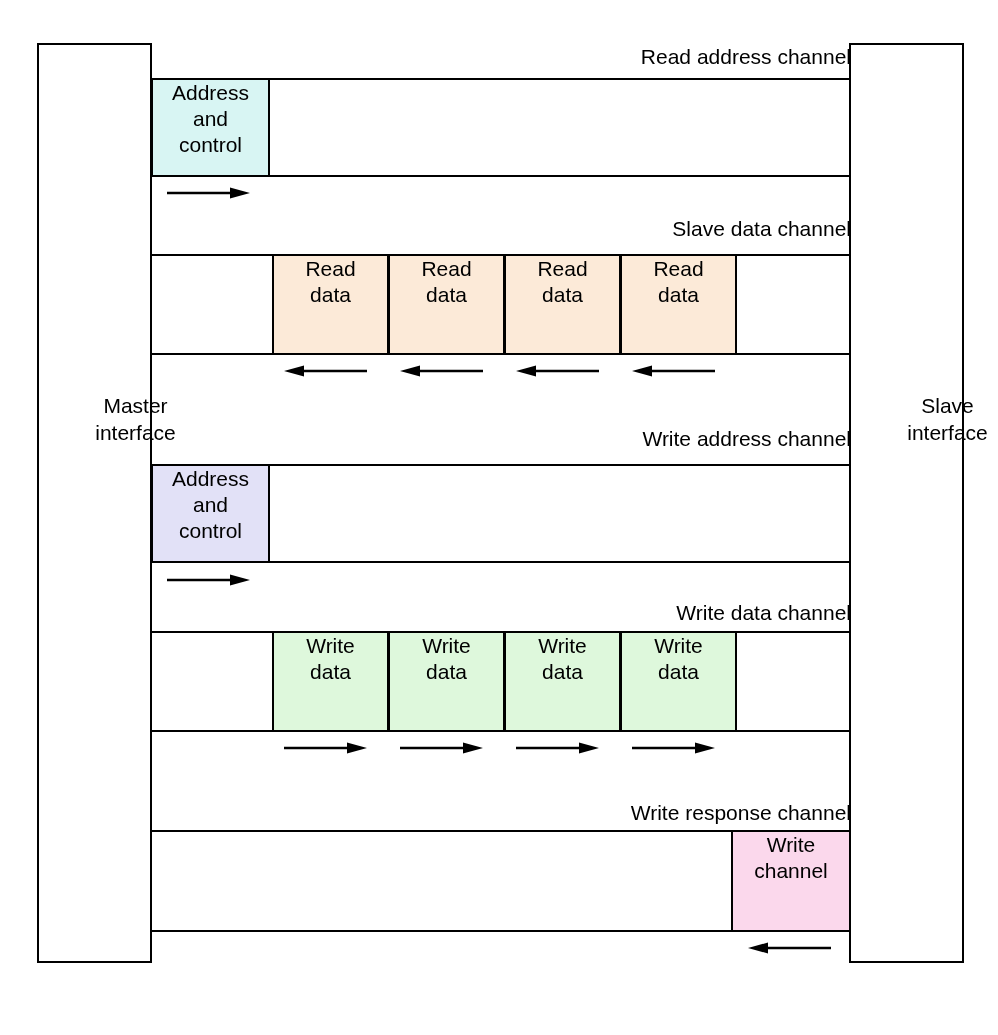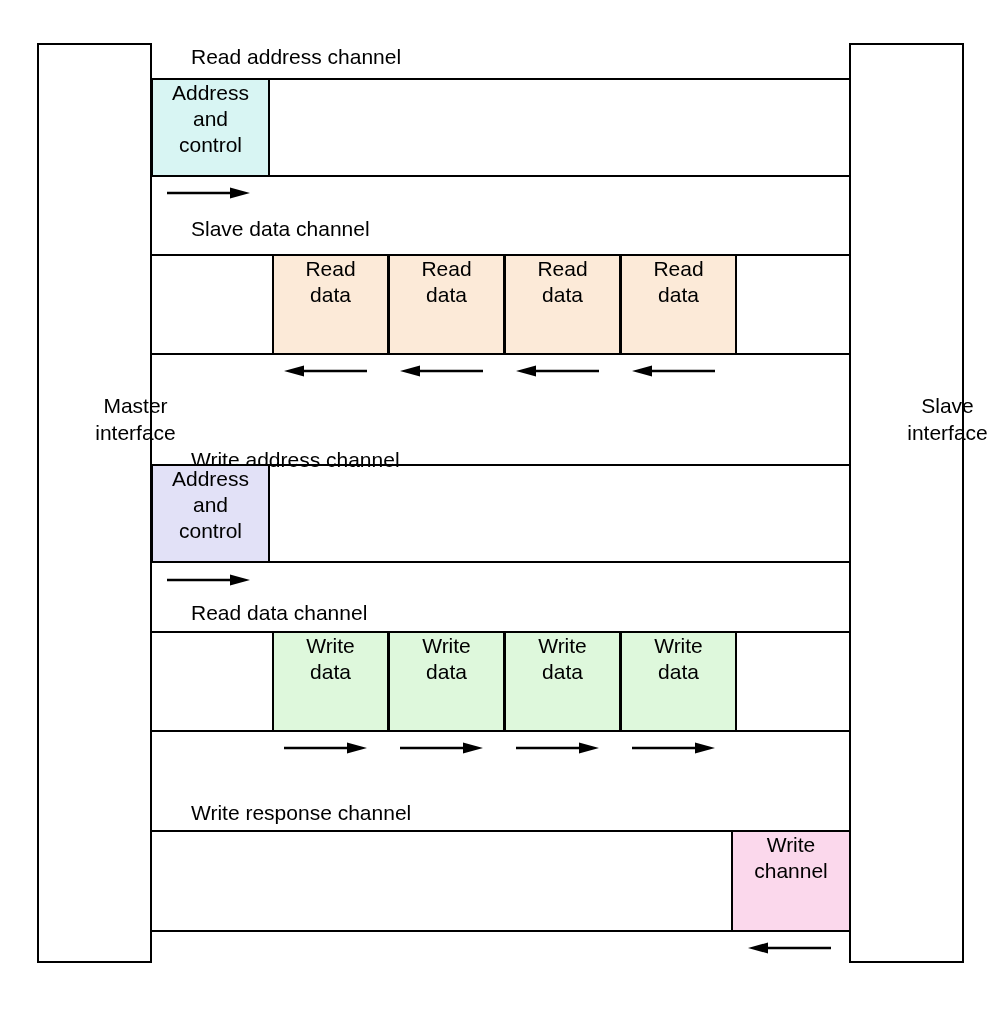--- a/index.html
+++ b/index.html
@@ -34,25 +34,24 @@
     left: 151px;
     width: 700px;
     border-top: 2px solid #000000;
     border-bottom: 2px solid #000000;
     box-sizing: border-box;
   }
   .channel-title {
     position: absolute;
     left: 151px;
     width: 700px;
-    text-align: left;
+    text-align: right;
     font-size: 21px;
     line-height: 26px;
     white-space: nowrap;
-    margin-left: 40px;
   }
   .dbox {
     position: absolute;
     border: 2px solid #000000;
     box-sizing: border-box;
     display: flex;
     align-items: flex-start;
     justify-content: center;
     text-align: center;
     font-size: 21px;
@@ -132,35 +131,35 @@
   </svg>
   <svg class="arrow flip" style="left:516px;top:365px" viewBox="0 0 83 12">
     <line x1="0" y1="6" x2="66" y2="6" stroke="#000" stroke-width="2.5"></line>
       <polygon points="63,0.5 83,6 63,11.5" fill="#000"></polygon>
   </svg>
   <svg class="arrow flip" style="left:632px;top:365px" viewBox="0 0 83 12">
     <line x1="0" y1="6" x2="66" y2="6" stroke="#000" stroke-width="2.5"></line>
       <polygon points="63,0.5 83,6 63,11.5" fill="#000"></polygon>
   </svg>
 
-  <div class="channel-title" style="top:447px">Write address channel</div>
+  <div class="channel-title" style="top:426px">Write address channel</div>
   <div class="lane" style="top:464px;height:99px"></div>
   <div class="dbox" style="left: 151px; top: 464px; width: 119px; height: 99px; background-color: rgb(226, 225, 247);">
     <div>
       <div>Address</div>
       <div>and</div>
       <div>control</div>
     </div>
   </div>
   <svg class="arrow" style="left:167px;top:574px" viewBox="0 0 83 12">
     <line x1="0" y1="6" x2="66" y2="6" stroke="#000" stroke-width="2.5"></line>
       <polygon points="63,0.5 83,6 63,11.5" fill="#000"></polygon>
   </svg>
 
-  <div class="channel-title" style="top:600px">Read data channel</div>
+  <div class="channel-title" style="top:600px">Write data channel</div>
   <div class="lane" style="top:631px;height:101px"></div>
   <div class="dbox" style="left: 272px; top: 631px; width: 117px; height: 101px; background-color: rgb(222, 248, 220);">
     <div>
       <div>Write</div>
       <div>data</div>
     </div>
   </div>
   <div class="dbox" style="left: 388px; top: 631px; width: 117px; height: 101px; background-color: rgb(222, 248, 220);">
     <div>
       <div>Write</div>

